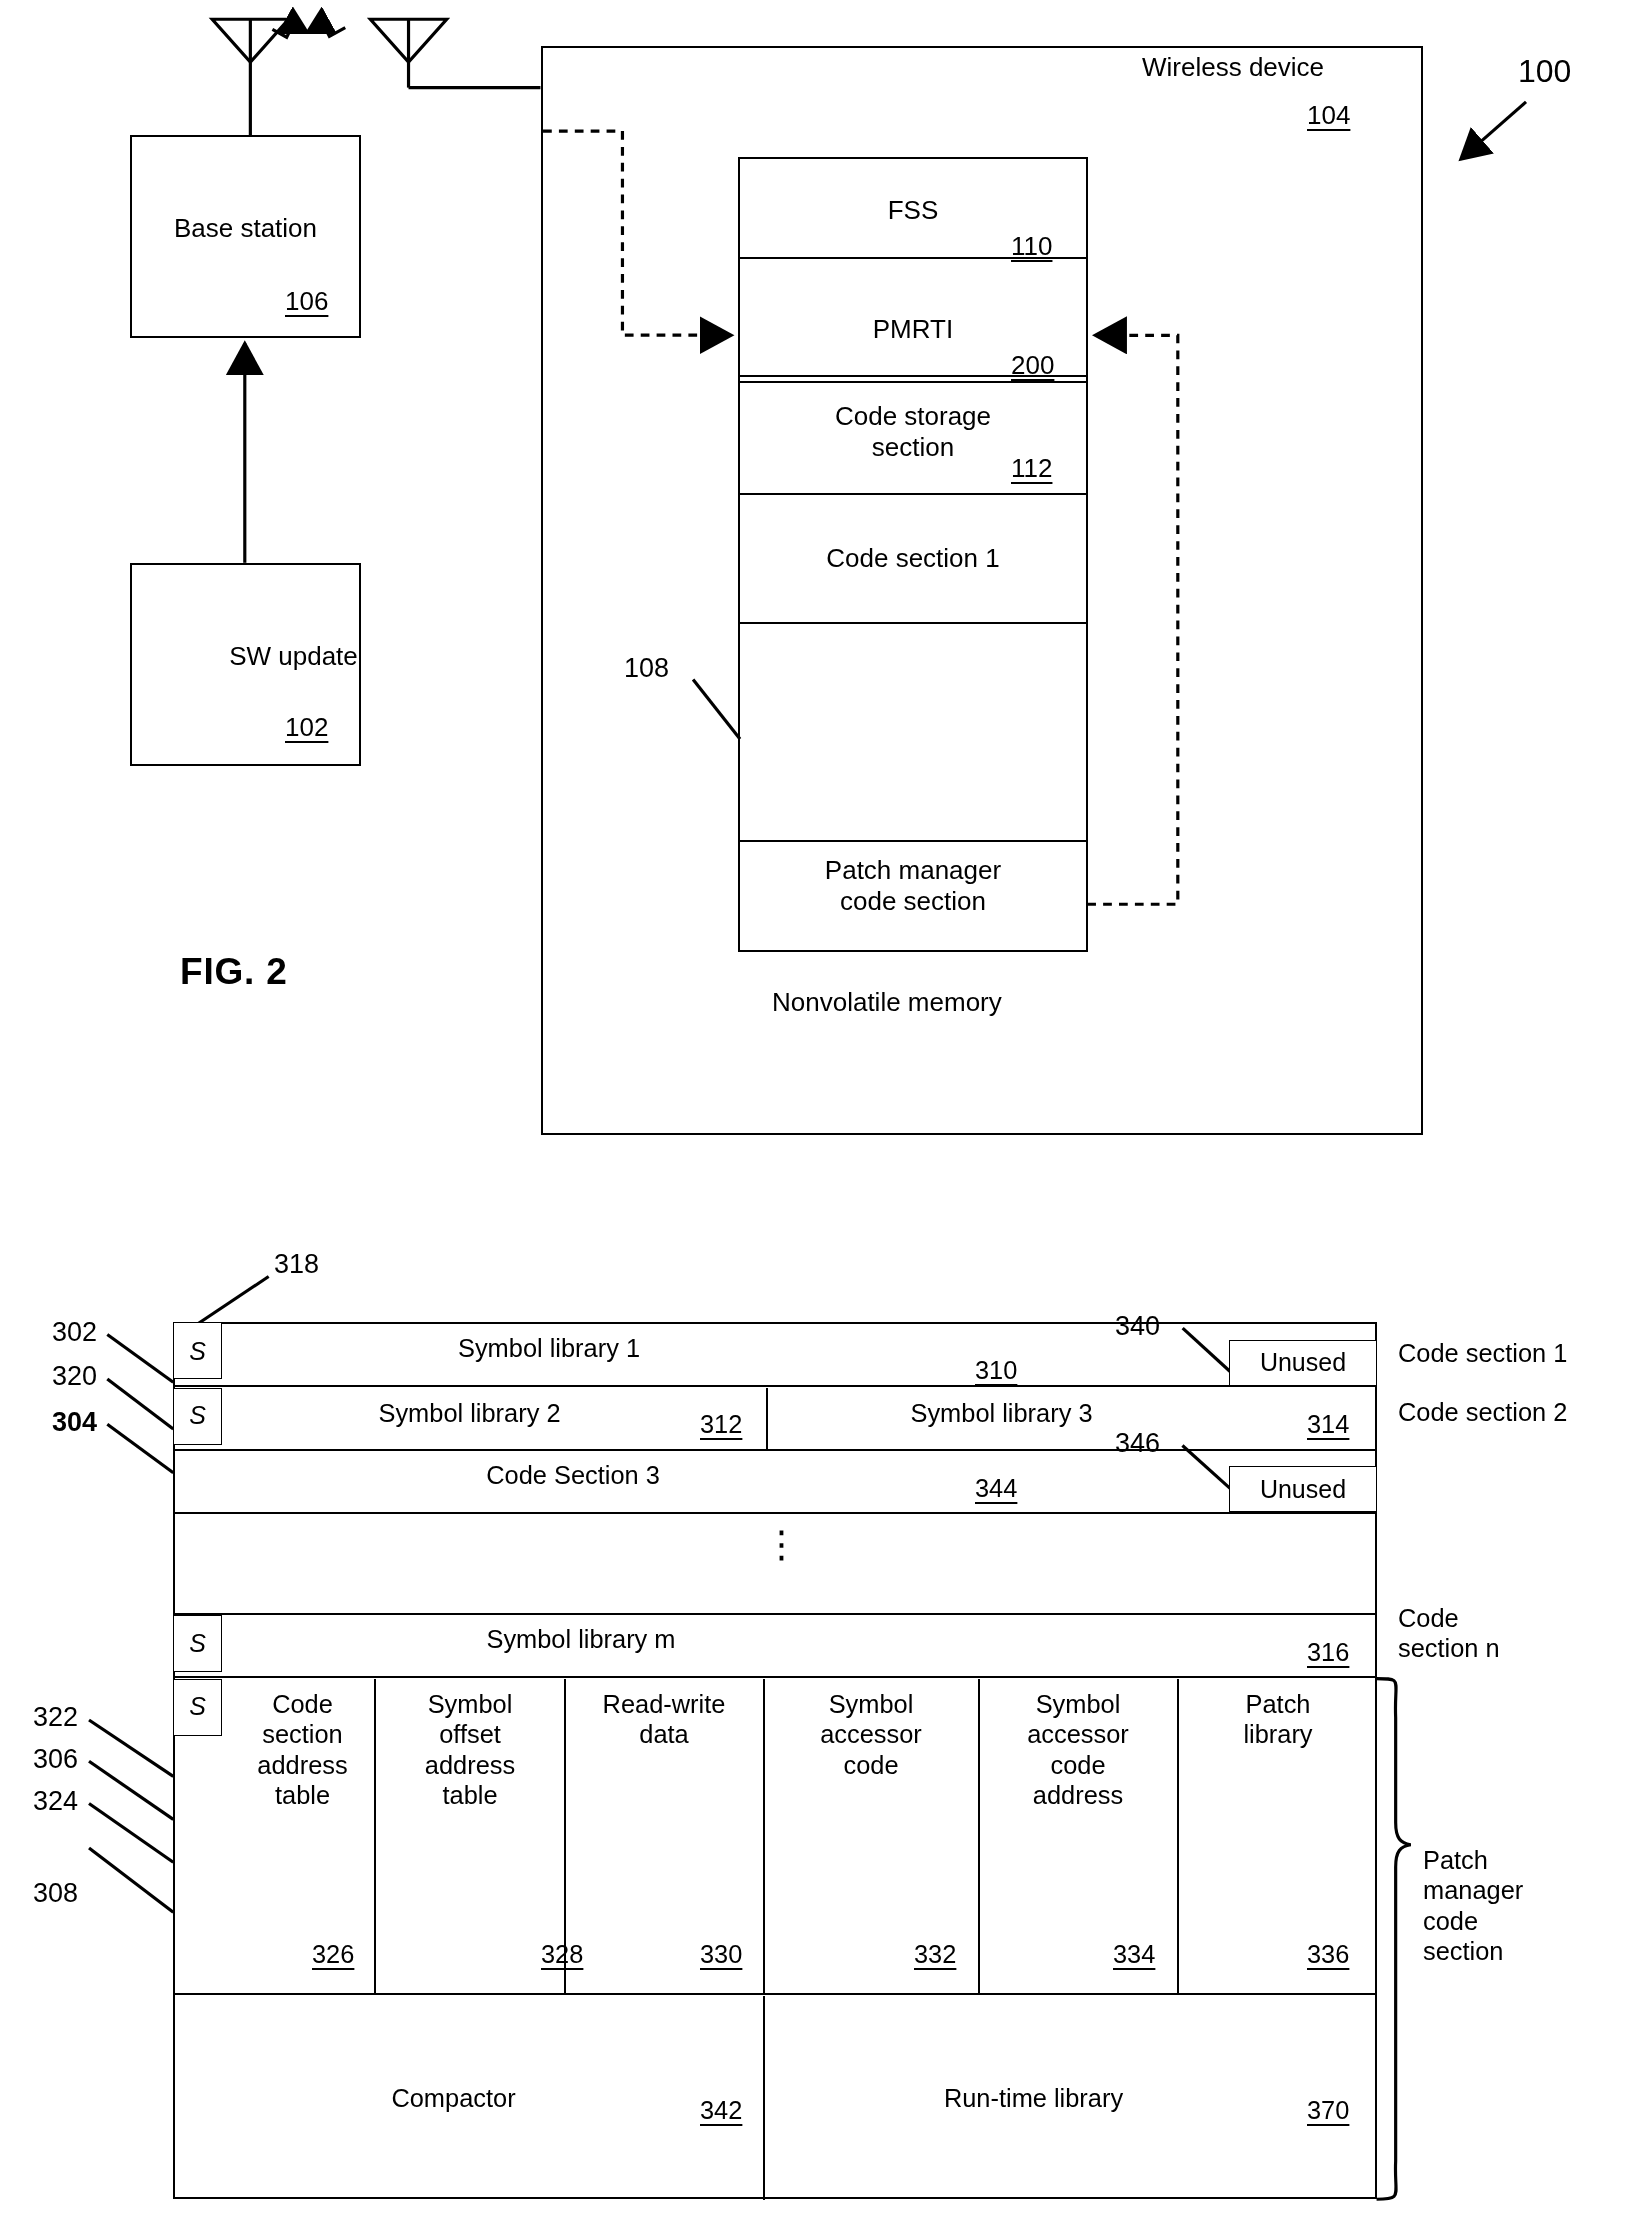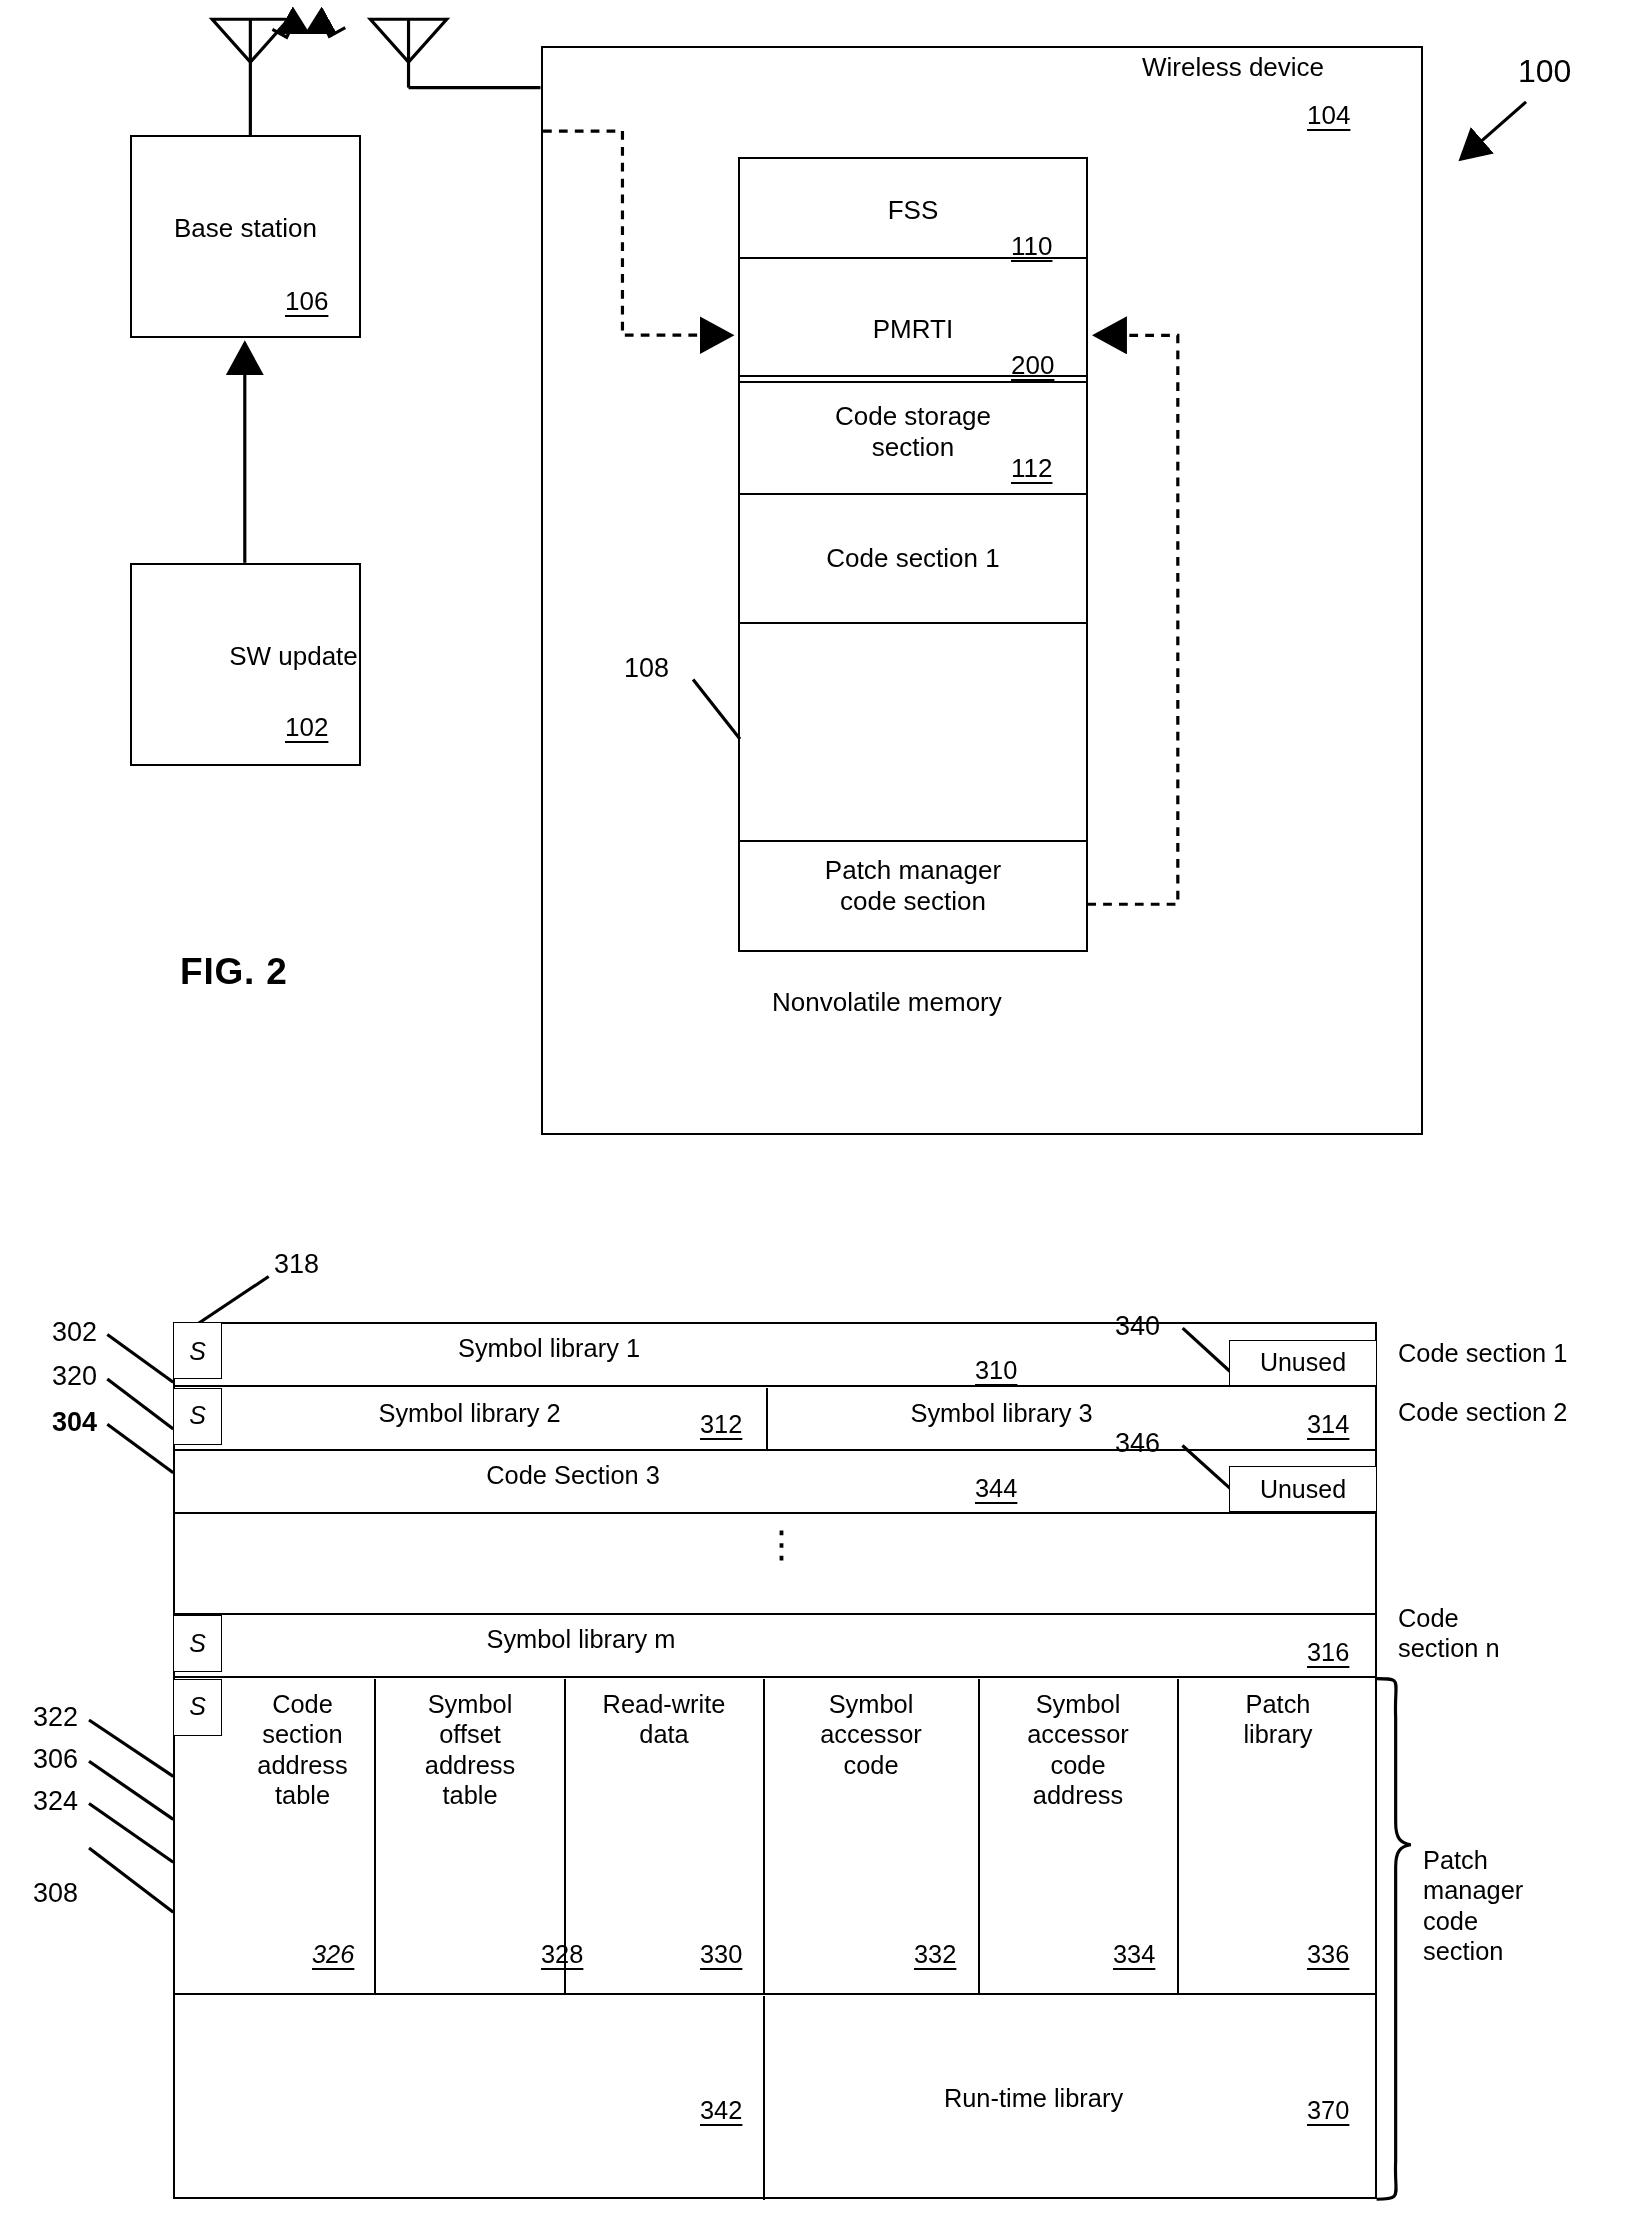--- a/index.html
+++ b/index.html
@@ -217,21 +217,21 @@
   <div class="vline" style="left:374px;top:502px;width:2.4px;height:315px;"></div>
   <div class="vline" style="left:564px;top:502px;width:2.4px;height:315px;"></div>
   <div class="vline" style="left:763px;top:502px;width:2.4px;height:315px;"></div>
   <div class="vline" style="left:978px;top:502px;width:2.4px;height:315px;"></div>
   <div class="vline" style="left:1177px;top:502px;width:2.4px;height:315px;"></div>
 
   <div class="lblc" style="left:231px;top:512px;width:143px;font-size:25.4px;white-space:pre-line;">Code
 section
 address
 table</div>
-  <div class="ref" style="left:312px;top:763px;font-size:25.4px;font-style:italic;">326</div>
+  <div class="ref" style="left:312px;top:763px;font-size:25.4px;">326</div>
 
   <div class="lblc" style="left:378px;top:512px;width:184px;font-size:25.4px;white-space:pre-line;">Symbol
 offset
 address
 table</div>
   <div class="ref" style="left:501px;top:763px;font-size:25.4px;margin-left:40px;">328</div>
 
   <div class="lblc" style="left:568px;top:512px;width:192px;font-size:25.4px;white-space:pre-line;">Read-write
 data</div>
   <div class="ref" style="left:700px;top:763px;font-size:25.4px;">330</div>
@@ -245,20 +245,21 @@
 accessor
 code
 address</div>
   <div class="ref" style="left:1113px;top:763px;font-size:25.4px;">334</div>
 
   <div class="lblc" style="left:1181px;top:512px;width:194px;font-size:25.4px;white-space:pre-line;">Patch
 library</div>
   <div class="ref" style="left:1307px;top:763px;font-size:25.4px;">336</div>
 
   <div class="vline" style="left:763px;top:819px;width:2.4px;height:204px;"></div>
+  <div class="lblc" style="left:191px;top:906px;width:525px;font-size:25.4px;">Compactor</div>
   <div class="ref" style="left:700px;top:919px;font-size:25.4px;">342</div>
   <div class="lblc" style="left:779px;top:906px;width:509px;font-size:25.4px;">Run-time library</div>
   <div class="ref" style="left:1307px;top:919px;font-size:25.4px;">370</div>
 
   <svg style="left:0;top:0;width:1650px;height:1051px;" viewBox="0 0 2076 1322" width="1650" height="1051">
     <path d="M1732,631 C1766,631 1754,631 1756,680
              L1756,812 C1756,832 1762,838 1775,840
              C1762,842 1756,848 1756,868
              L1756,1238 C1754,1282 1766,1286 1732,1286" fill="none" stroke="#000" stroke-width="4"></path>
   </svg>

